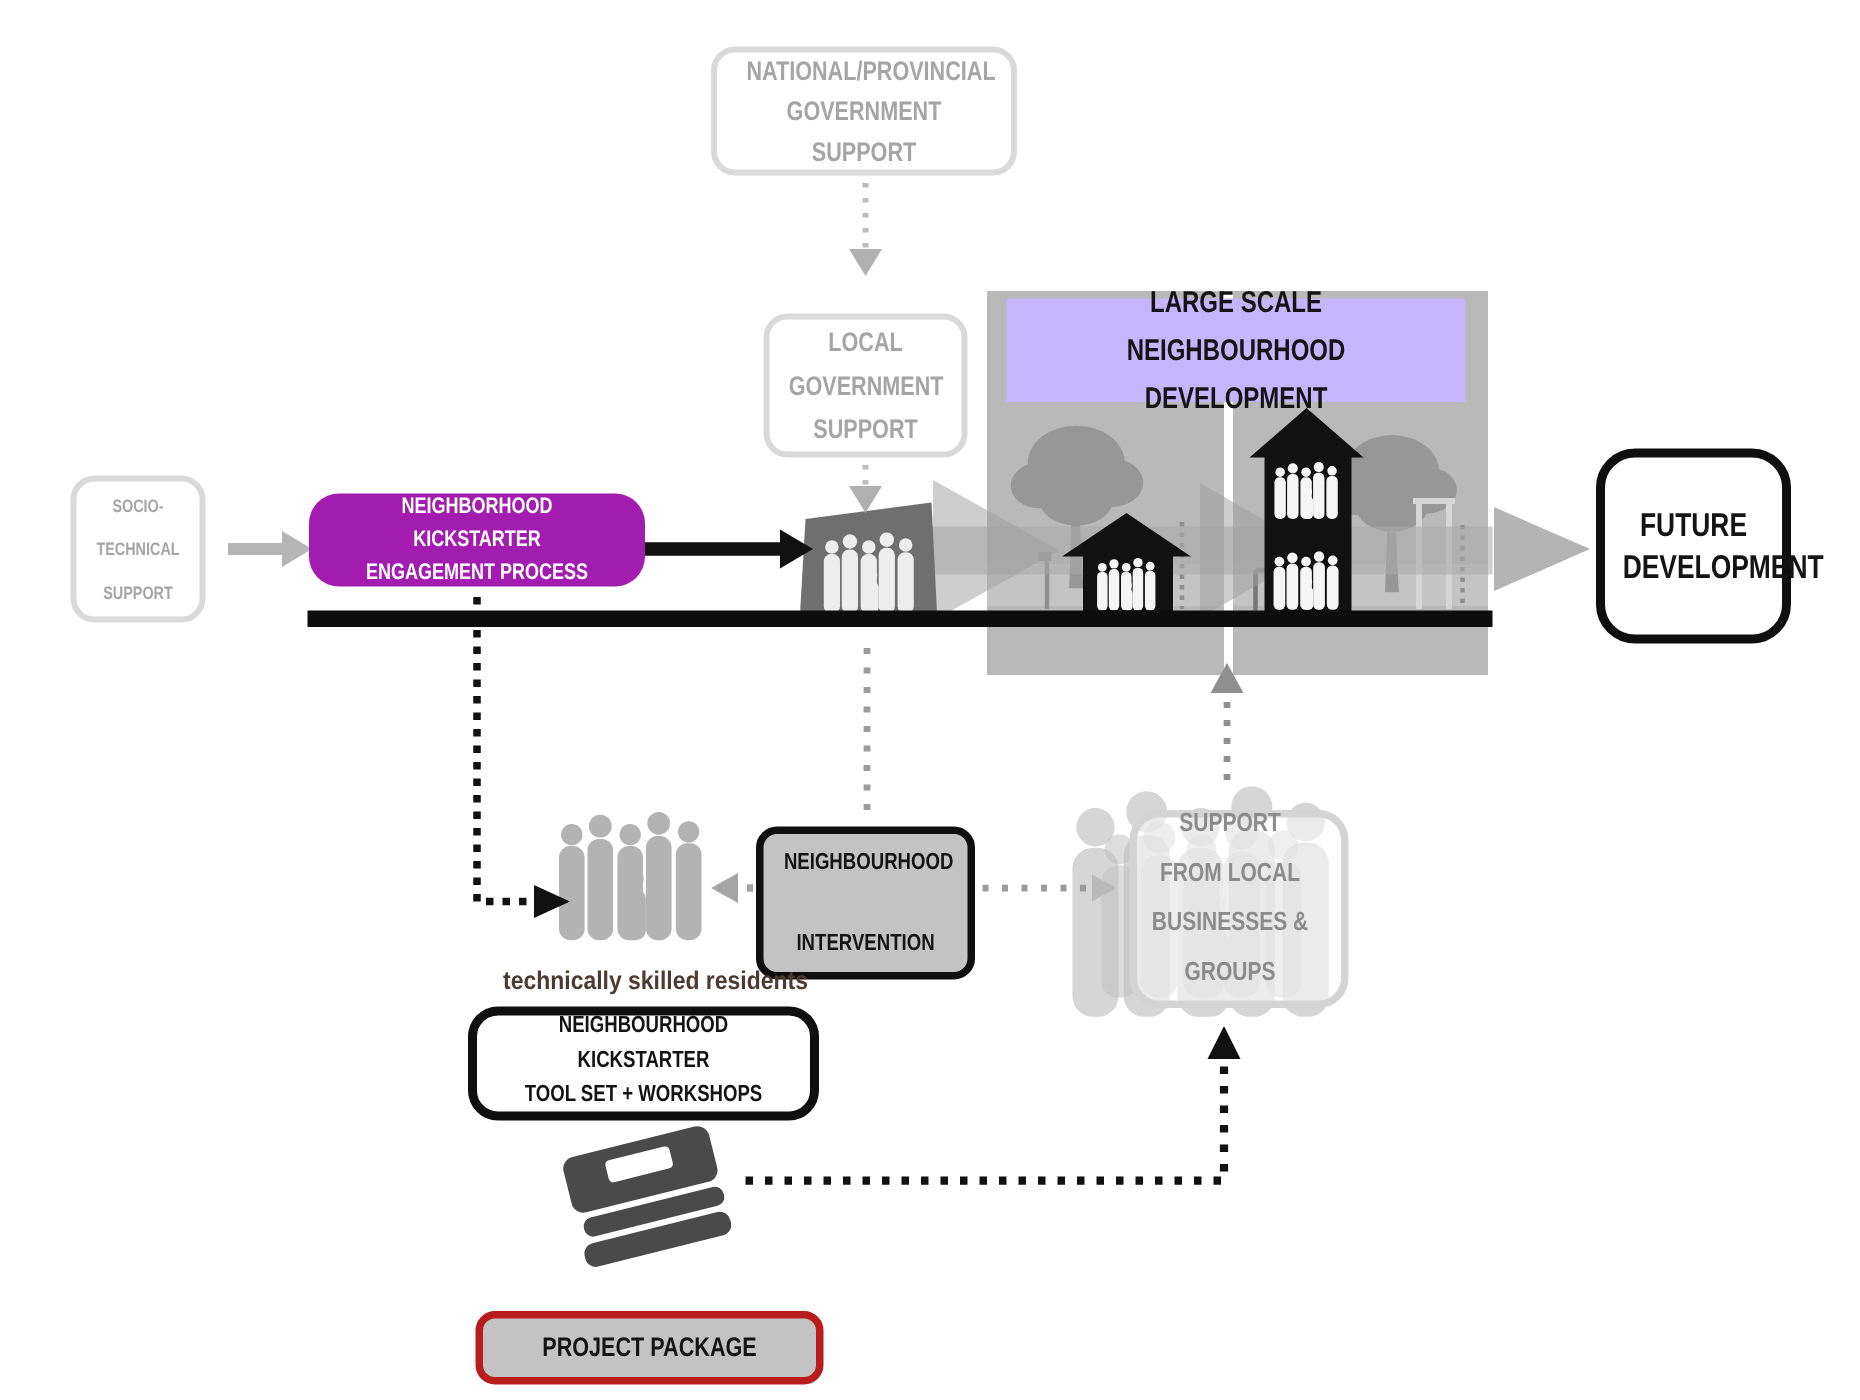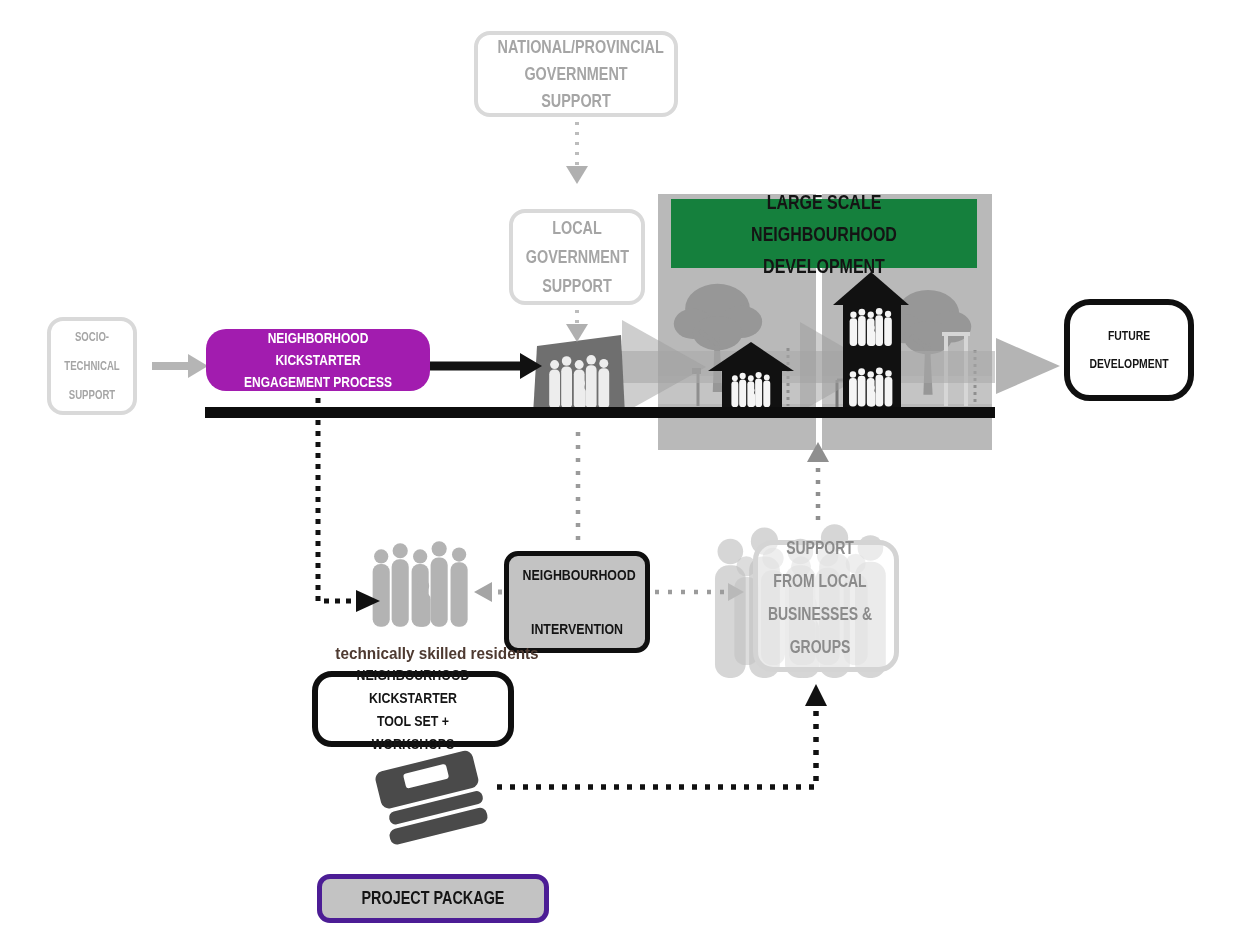--- a/index.html
+++ b/index.html
@@ -9,35 +9,35 @@
   .box{position:absolute;box-sizing:border-box;display:flex;flex-direction:column;
        align-items:center;justify-content:center;text-align:center;font-weight:700;z-index:2;}
   .cond{display:block;width:100%;transform:scaleX(0.8);transform-origin:50% 50%;}
   .cond2{display:block;width:100%;transform:scaleX(0.9);transform-origin:50% 50%;}
   .ltbox{border:4px solid #d9d9d9;border-radius:16px;color:#a5a5a5;background:#ffffff;}
   .national{left:474px;top:31px;width:204px;height:86px;font-size:18px;line-height:27px;}
   .local{left:509px;top:189px;width:136px;height:96px;font-size:18px;line-height:29px;margin-top:20px;}
   .socio{left:47px;top:317px;width:90px;height:98px;font-size:12px;line-height:29px;}
   .engagement{left:206px;top:329px;width:224px;height:62px;background:#a21caf;color:#ffffff;
        border-radius:20px;font-size:15px;line-height:22px;}
-  .titleband{left:671px;top:199px;width:306px;height:69px;background:#15803d;color:#141414;
+  .titleband{left:671px;top:199px;width:306px;height:69px;background:#c4b5fd;color:#141414;
        font-size:20px;line-height:32px;}
-  .future{left:1064px;top:299px;width:130px;height:102px;border:6px solid #0f0f0f;
-       border-radius:26px;background:#ffffff;color:#141414;font-size:13px;line-height:28px;}
+  .future{left:1064px;top:299px;width:130px;height:130px;border:6px solid #0f0f0f;
+       border-radius:26px;background:#ffffff;color:#141414;font-size:22px;line-height:28px;}
   .intervention{left:504px;top:551px;width:146px;height:102px;background:#c3c3c3;color:#141414;
        border:5px solid #0f0f0f;border-radius:14px;font-size:15.5px;line-height:20px;
        justify-content:space-between;padding:9px 0;}
   .supportoutline{left:753px;top:540px;width:146px;height:132px;border:5px solid #d4d4d4;
        border-radius:20px;background:rgba(255,255,255,0.5);z-index:2;}
   .supporttext{left:730px;top:532px;width:180px;height:132px;color:#8b8b8b;font-size:17.5px;
        line-height:33px;z-index:3;justify-content:flex-start;}
-  .toolset{left:312px;top:671px;width:202px;height:76px;border:6px solid #0f0f0f;
-       border-radius:20px;background:#ffffff;color:#141414;font-size:15.5px;line-height:23px;}
+  .toolset{left:312px;top:671px;width:234px;height:76px;border:6px solid #0f0f0f;
+       border-radius:20px;background:#ffffff;color:#141414;font-size:15.5px;line-height:23px;justify-content:flex-end;}
   .project{left:317px;top:874px;width:232px;height:49px;background:#c3c3c3;color:#141414;
-       border:5px solid #4c1d95;border-radius:13px;font-size:18px;}
+       border:5px solid #b91c1c;border-radius:13px;font-size:18px;}
   .residentscap{left:322px;top:629px;width:230px;height:24px;color:#4e3a31;font-size:17px;z-index:2;margin-top:13px;}
   .blackline{position:absolute;left:205px;top:407px;width:790px;height:11px;background:#0d0d0d;z-index:3;}
 </style>
 </head>
 <body>
 
 <div class="canvas">
 
   <svg class="layer" viewBox="0 0 1240 933">
     <defs>

